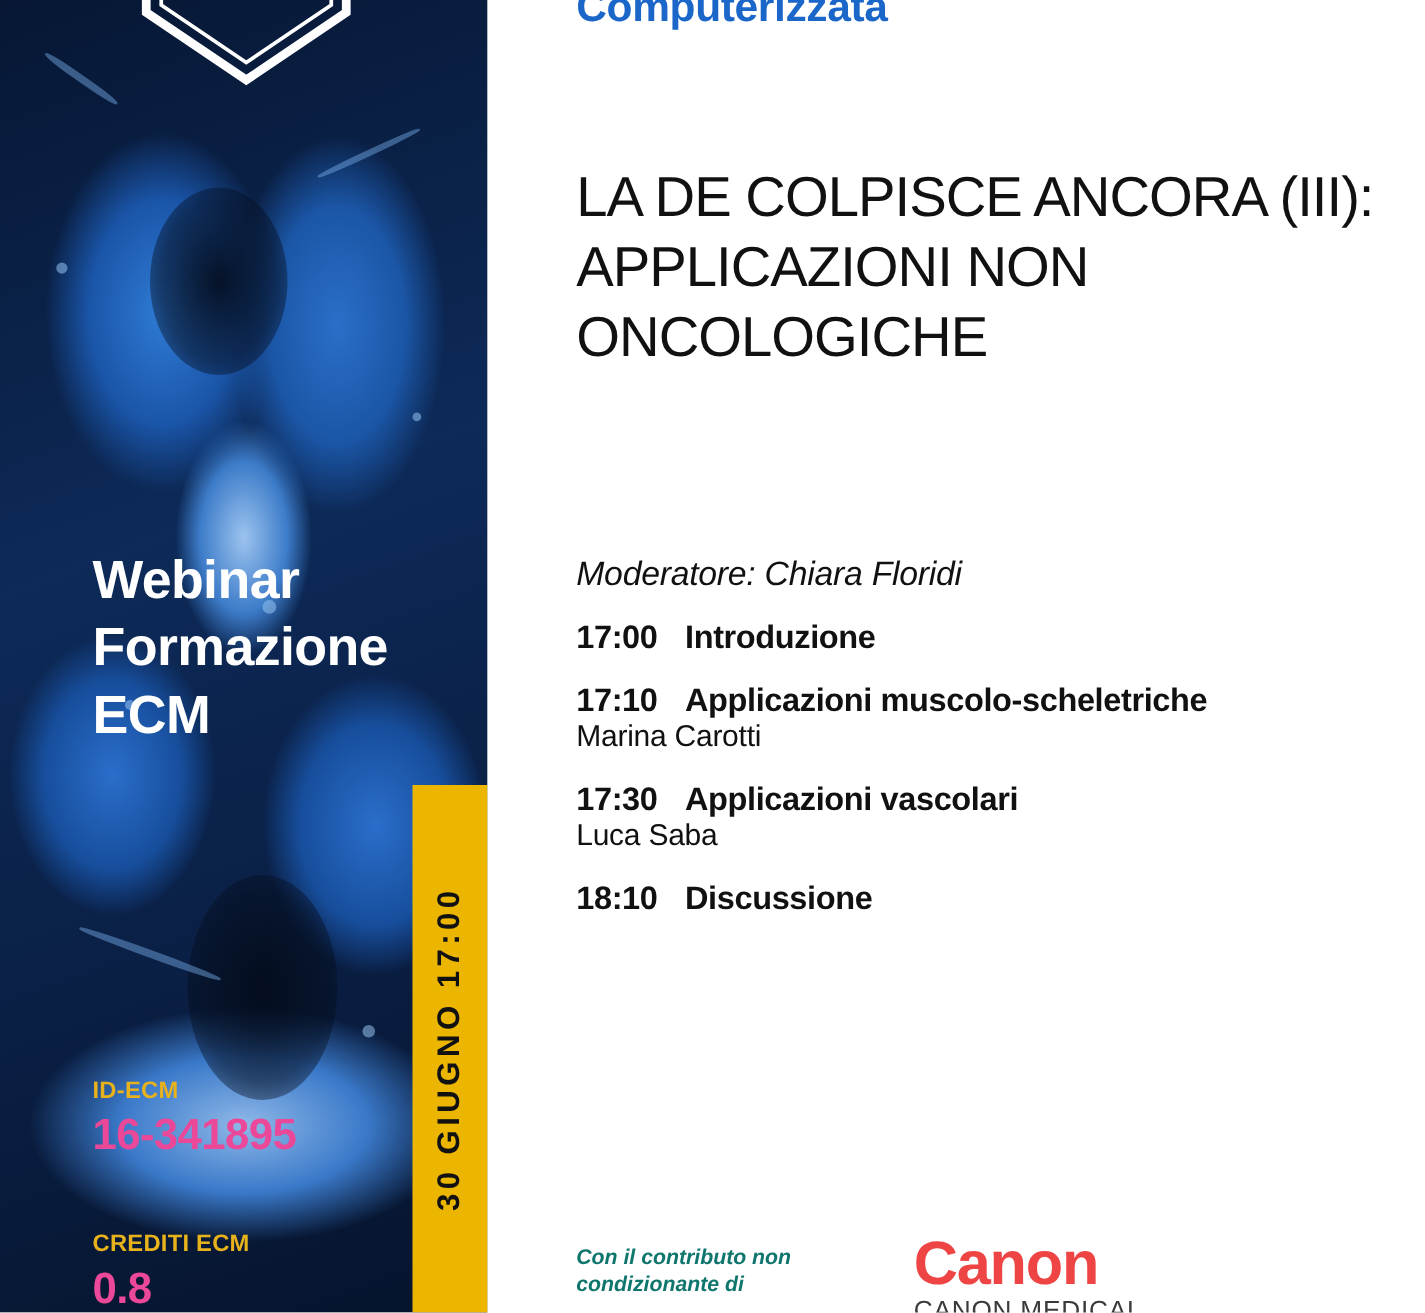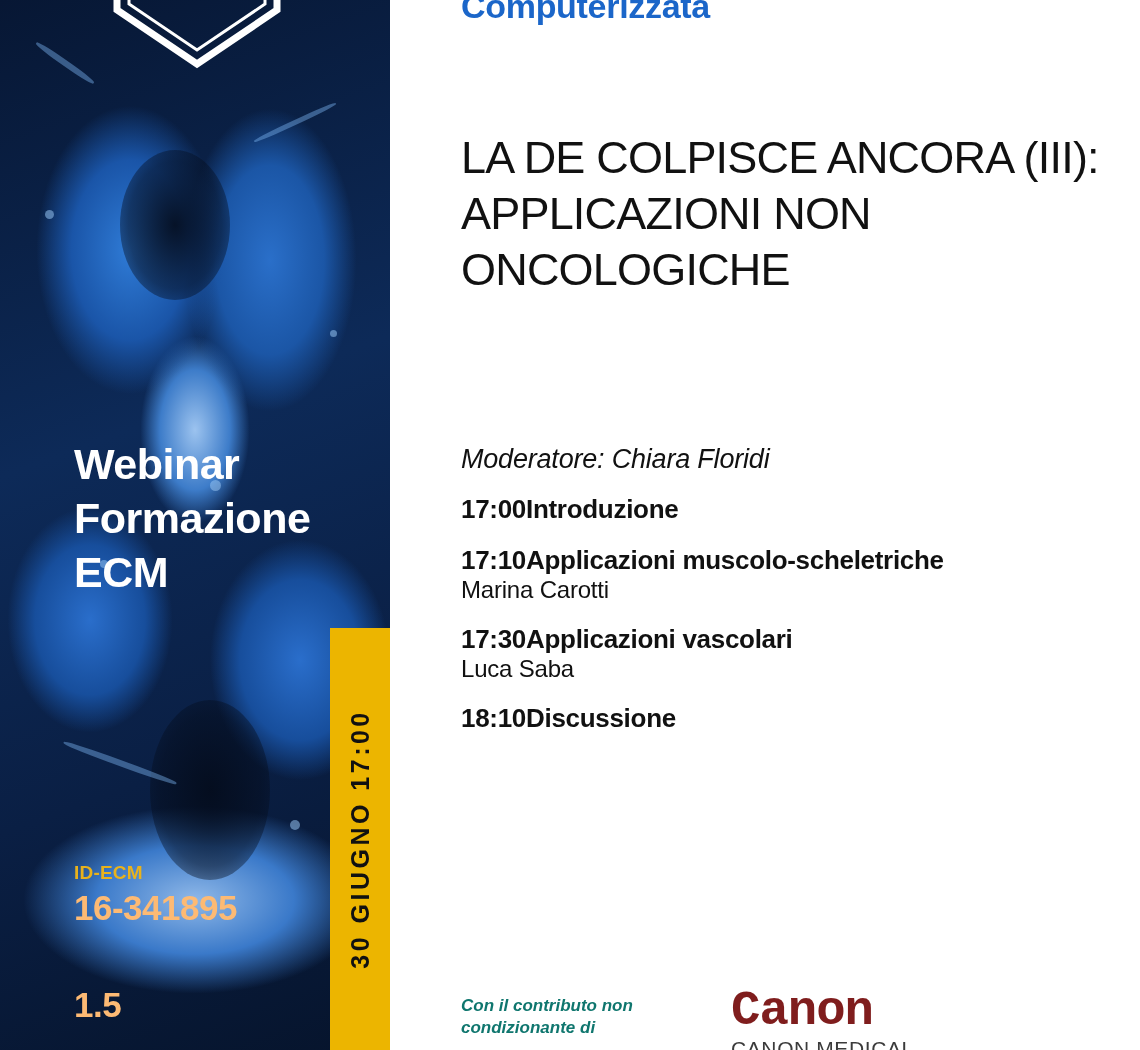--- a/index.html
+++ b/index.html
@@ -100,21 +100,21 @@
   .ecm-block.crediti { top: 985px; }
 
   .ecm-label {
     color: #e8b21c;
     font-weight: bold;
     font-size: 19px;
     letter-spacing: 0.2px;
     margin: 0 0 4px 0;
   }
   .ecm-value {
-    color: #fdba74;
+    color: #ec4899;
     font-weight: bold;
     font-size: 35px;
     letter-spacing: -0.5px;
     line-height: 40px;
   }
 
   
   .date-bar {
     position: absolute;
     left: 330px;
@@ -187,21 +187,21 @@
     width: 660px;
   }
   .agenda-item { margin-bottom: 19px; }
   .agenda-line {
     color: #111111;
     font-weight: bold;
     font-size: 26px;
     letter-spacing: -0.3px;
     line-height: 32px;
   }
-  .agenda-time { margin-right: 0; }
+  .agenda-time { margin-right: 22px; }
   .agenda-speaker {
     color: #111111;
     font-size: 24px;
     line-height: 28px;
     letter-spacing: -0.2px;
   }
   .agenda-speaker:empty { display: none; }
 
   
   .sponsor {
@@ -222,22 +222,22 @@
     font-size: 17px;
     line-height: 22px;
   }
   .canon-logo {
     position: absolute;
     left: 270px;
     top: -5px;
     width: 260px;
   }
   .canon-word {
-    color: #7f1d1d;
-    font-family: Liberation Mono, monospace;
+    color: #ef4444;
+    font-family: Liberation Sans, sans-serif;
     font-weight: bold;
     font-size: 49px;
     letter-spacing: -1px;
     line-height: 52px;
   }
   .canon-sub {
     color: #3b3b3b;
     font-size: 21px;
     letter-spacing: 0.6px;
     line-height: 24px;
@@ -273,21 +273,22 @@
     </div>
 
     <div class="left-title">Webinar Formazione ECM</div>
 
     <div class="ecm-block id">
       <div class="ecm-label">ID-ECM</div>
       <div class="ecm-value">16-341895</div>
     </div>
 
     <div class="ecm-block crediti">
-      <div class="ecm-value">1.5</div>
+      <div class="ecm-label">CREDITI ECM</div>
+      <div class="ecm-value">0.8</div>
     </div>
   </div>
 
   <div class="date-bar">
     <span>30 GIUGNO 17:00</span>
   </div>
 
   <div class="right">
     <div class="kicker">Computerizzata</div>
     <div class="main-title">LA DE COLPISCE ANCORA (III): APPLICAZIONI NON ONCOLOGICHE</div>

